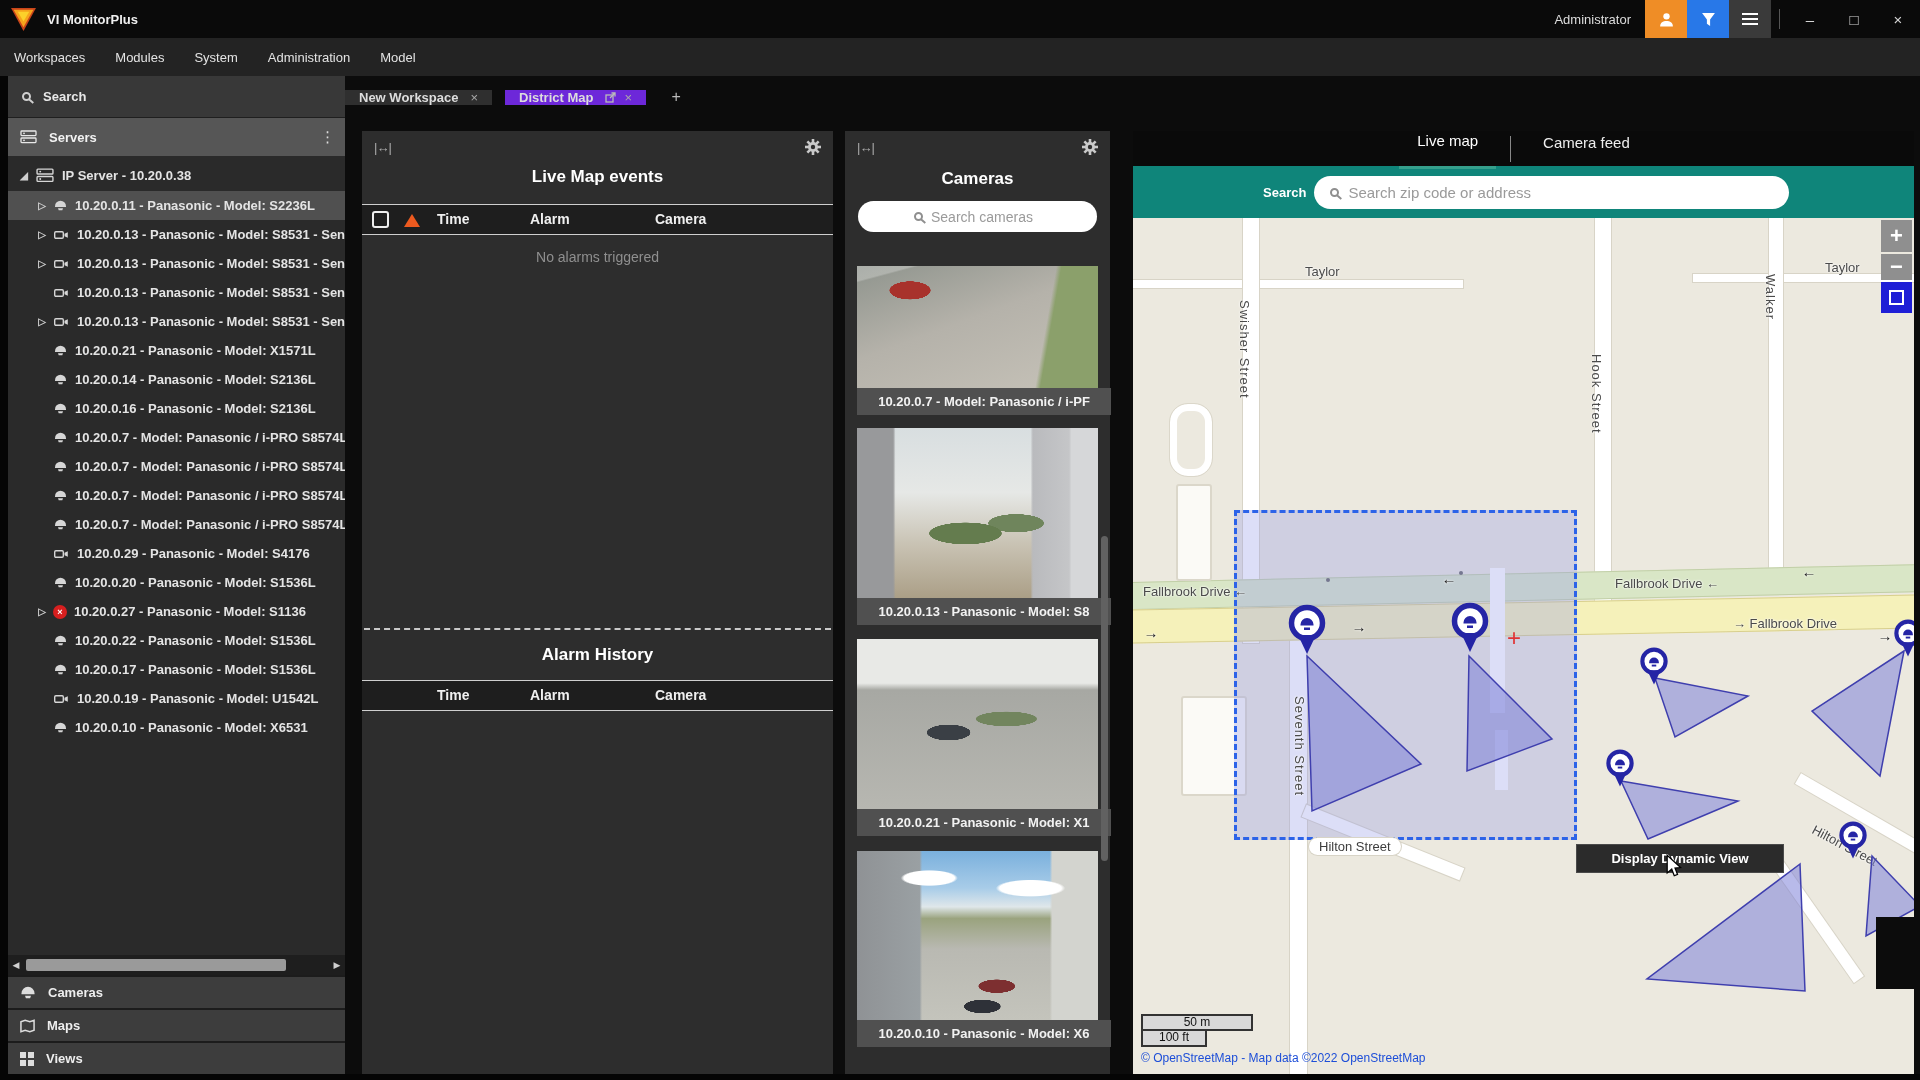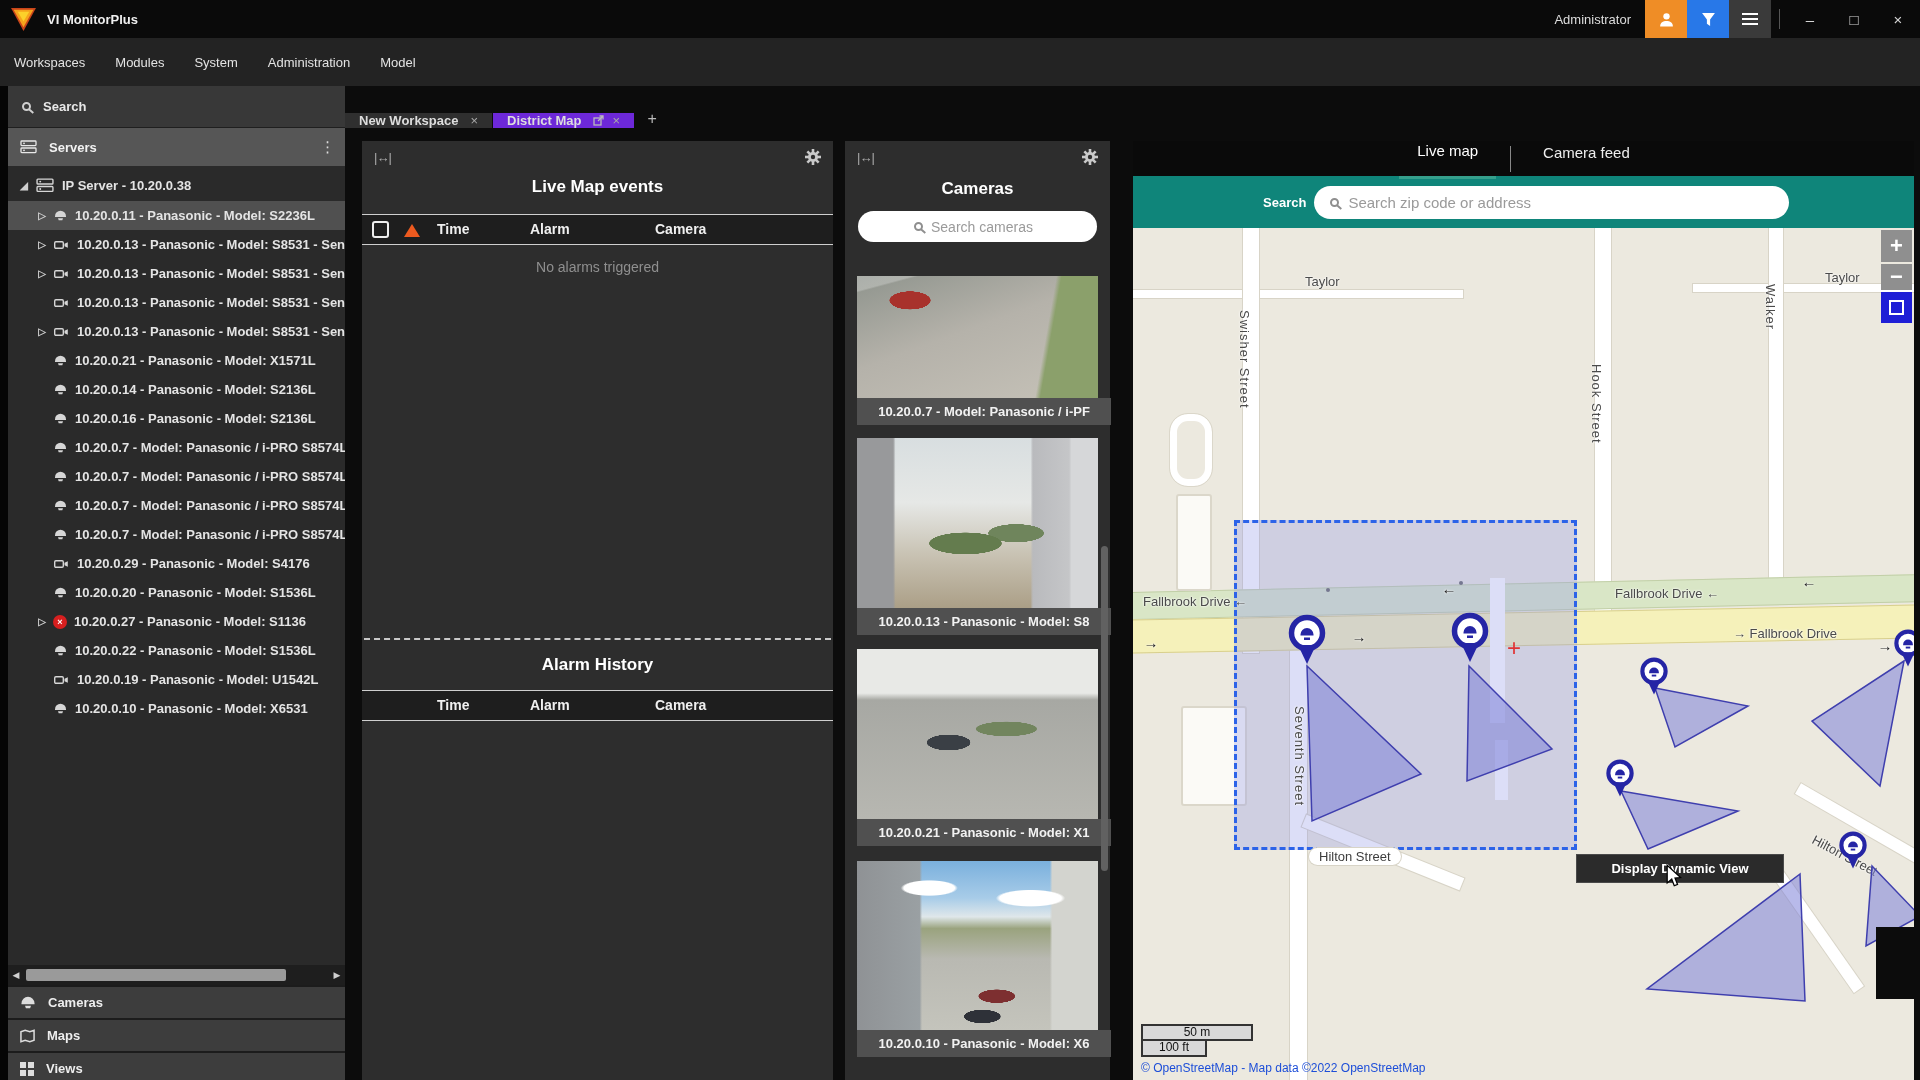--- a/index.html
+++ b/index.html
@@ -13,21 +13,21 @@
   .admin-label{font-size:13px;color:#ddd;margin-right:14px}
   .tb-btn{width:42px;height:38px;display:flex;align-items:center;justify-content:center;cursor:pointer}
   .tb-btn.user{background:#ef8d26}
   .tb-btn.filter{background:#2878e8}
   .tb-btn.menu{background:#3a3a3a}
   .ham i{display:block;width:16px;height:2px;background:#fff;margin:3px 0}
   .tb-sep{width:1px;height:20px;background:#555;margin:0 8px}
   .win-btn{width:44px;height:38px;display:flex;align-items:center;justify-content:center;color:#d5d5d5;font-size:15px;cursor:pointer}
 
   
-  .menubar{height:48px;background:#232323;display:flex;align-items:center;gap:30px;padding-left:14px}
+  .menubar{height:38px;background:#232323;display:flex;align-items:center;gap:30px;padding-left:14px}
   .menubar span{font-size:13px;color:#e3e3e3;cursor:pointer}
 
   
   .body{display:flex;height:1010px;background:#050505;padding-bottom:12px}
 
   
   .sidebar{width:337px;margin-left:8px;height:998px;background:#2a2a2a;display:flex;flex-direction:column;flex:none}
   .sb-search{height:42px;background:#383838;display:flex;align-items:center;padding-left:14px;gap:12px;border-bottom:1px solid #1f1f1f;cursor:pointer}
   .sb-search span{color:#e8e8e8;font-size:13px;font-weight:bold}
   .mag{display:inline-block;width:9px;height:9px;border:2px solid #cfcfcf;border-radius:50%;position:relative;flex:none}
@@ -46,21 +46,21 @@
   .err-ic{width:14px;height:14px;border-radius:50%;background:#d71f1f;color:#fff;font-size:9px;font-weight:bold;display:flex;align-items:center;justify-content:center;margin:0 7px 0 3px;flex:none}
   .sb-hscroll{height:20px;background:#1e1e1e;position:relative;flex:none}
   .sb-hscroll .sarrow{position:absolute;top:0;width:16px;height:20px;color:#cfcfcf;font-size:9px;display:flex;align-items:center;justify-content:center;cursor:pointer}
   .sb-hscroll .thumb{position:absolute;left:18px;top:4px;width:260px;height:12px;background:#9a9a9a;border-radius:2px;cursor:pointer}
   .sb-foot{flex:none}
   .foot-row{height:33px;background:#3d3d3d;border-top:2px solid #1c1c1c;display:flex;align-items:center;padding-left:12px;gap:12px;cursor:pointer}
   .foot-row span{color:#eee;font-size:13px;font-weight:bold}
 
   
   .main{flex:1;background:#0c0c0c;position:relative}
-  .tabsbar{height:42px;display:flex;align-items:flex-end;gap:1px}
+  .tabsbar{height:42px;display:flex;align-items:center;gap:13px}
   .tab{display:flex;align-items:center;padding:0 14px;cursor:pointer}
   .tab .tlbl{color:#ddd;font-size:13px;font-weight:bold;margin-right:12px}
   .tab .tclose{color:#a9a9a9;font-size:13px}
   .tab.t1{background:#2f2f2f}
   .tab.t2{background:#6d28d9}
   .tab-add{width:34px;display:flex;align-items:center;justify-content:center;color:#bbb;font-size:16px;cursor:pointer}
   .popout{margin-right:8px}
 
   .panel{position:absolute;top:55px;height:943px;background:#2d2d2d}
   .resize-ic{color:#aaa;font-size:13px;letter-spacing:-1px;cursor:pointer}
@@ -397,20 +397,30 @@
               <svg width="13" height="11" viewBox="0 0 13 11">
                 <path d="M1 6.2a5.5 5.5 0 0 1 11 0v.8H1z" fill="#d6d6d6"></path>
                 <path d="M4 8.3h5l-.7 2h-3.6z" fill="#d6d6d6"></path>
               </svg>
             </span>
           <span>10.20.0.22 - Panasonic - Model: S1536L</span>
         </div>
         <div class="trow">
           <span class="arrow ind2"></span>
           <span class="cam-ic" style="display:flex">
+              <svg width="13" height="11" viewBox="0 0 13 11">
+                <path d="M1 6.2a5.5 5.5 0 0 1 11 0v.8H1z" fill="#d6d6d6"></path>
+                <path d="M4 8.3h5l-.7 2h-3.6z" fill="#d6d6d6"></path>
+              </svg>
+            </span>
+          <span>10.20.0.17 - Panasonic - Model: S1536L</span>
+        </div>
+        <div class="trow">
+          <span class="arrow ind2"></span>
+          <span class="cam-ic" style="display:flex">
               <svg width="15" height="10" viewBox="0 0 15 10">
                 <rect x="0.7" y="1.7" width="8.6" height="6.6" rx="1.2" fill="none" stroke="#d6d6d6" stroke-width="1.4"></rect>
                 <path d="M10.5 3.8l3.3-1.6v5.6l-3.3-1.6z" fill="#d6d6d6"></path>
               </svg>
             </span>
           <span>10.20.0.19 - Panasonic - Model: U1542L</span>
         </div>
         <div class="trow">
           <span class="arrow ind2"></span>
           <span class="cam-ic" style="display:flex">

